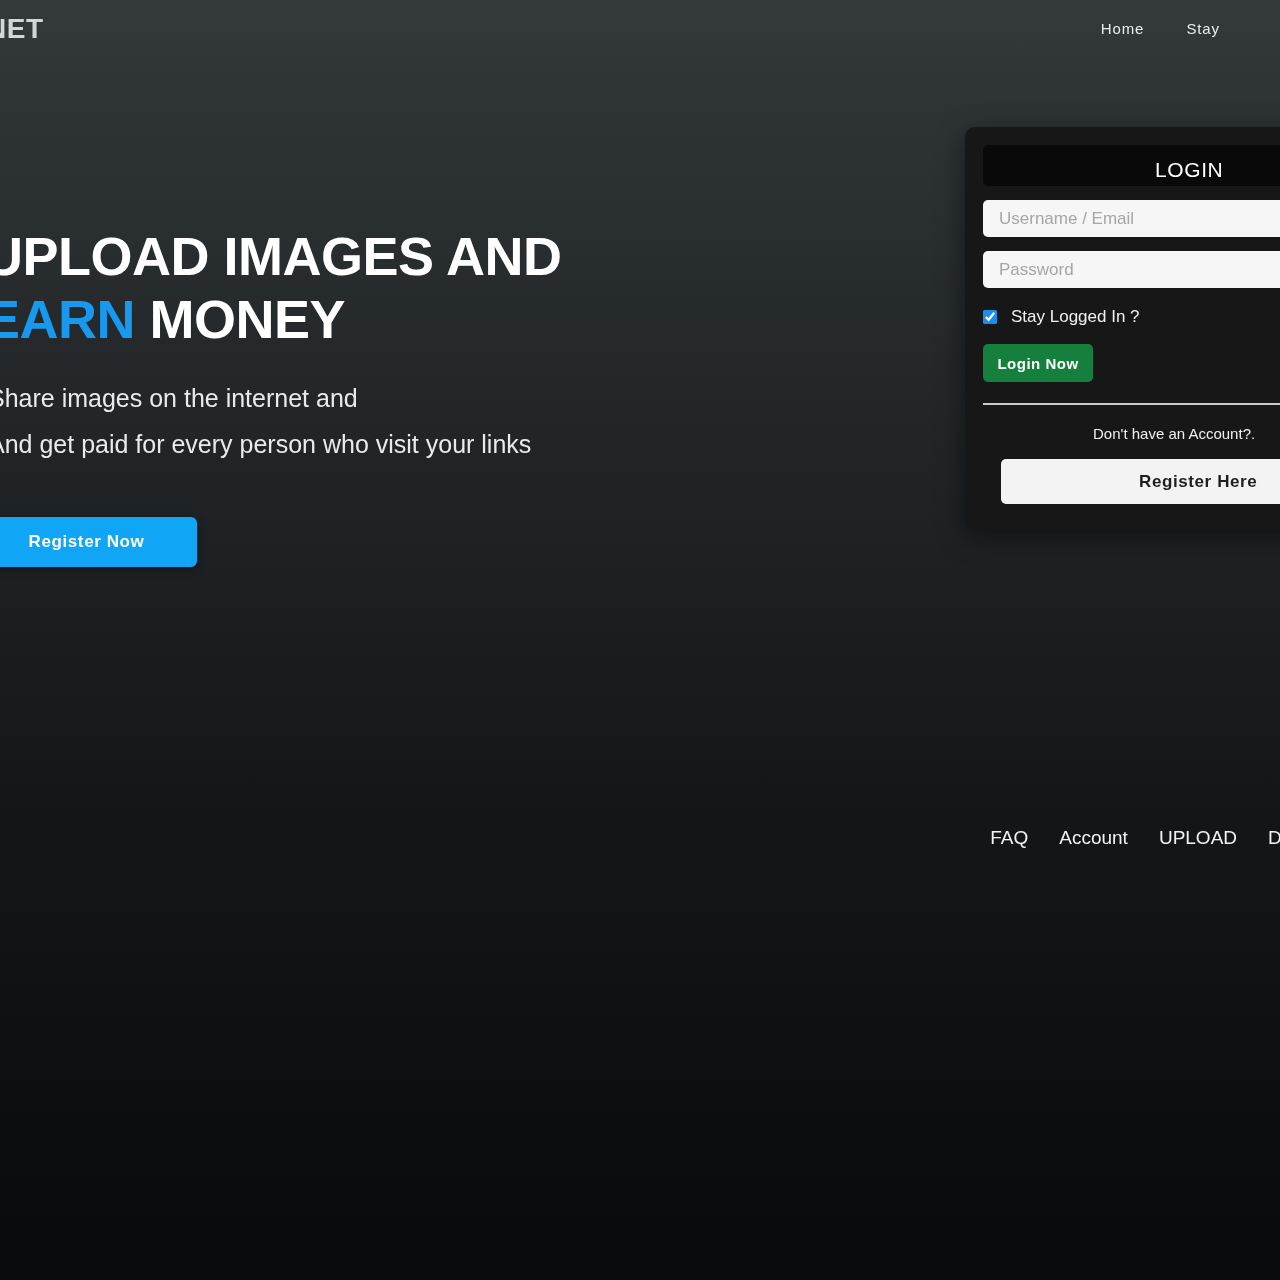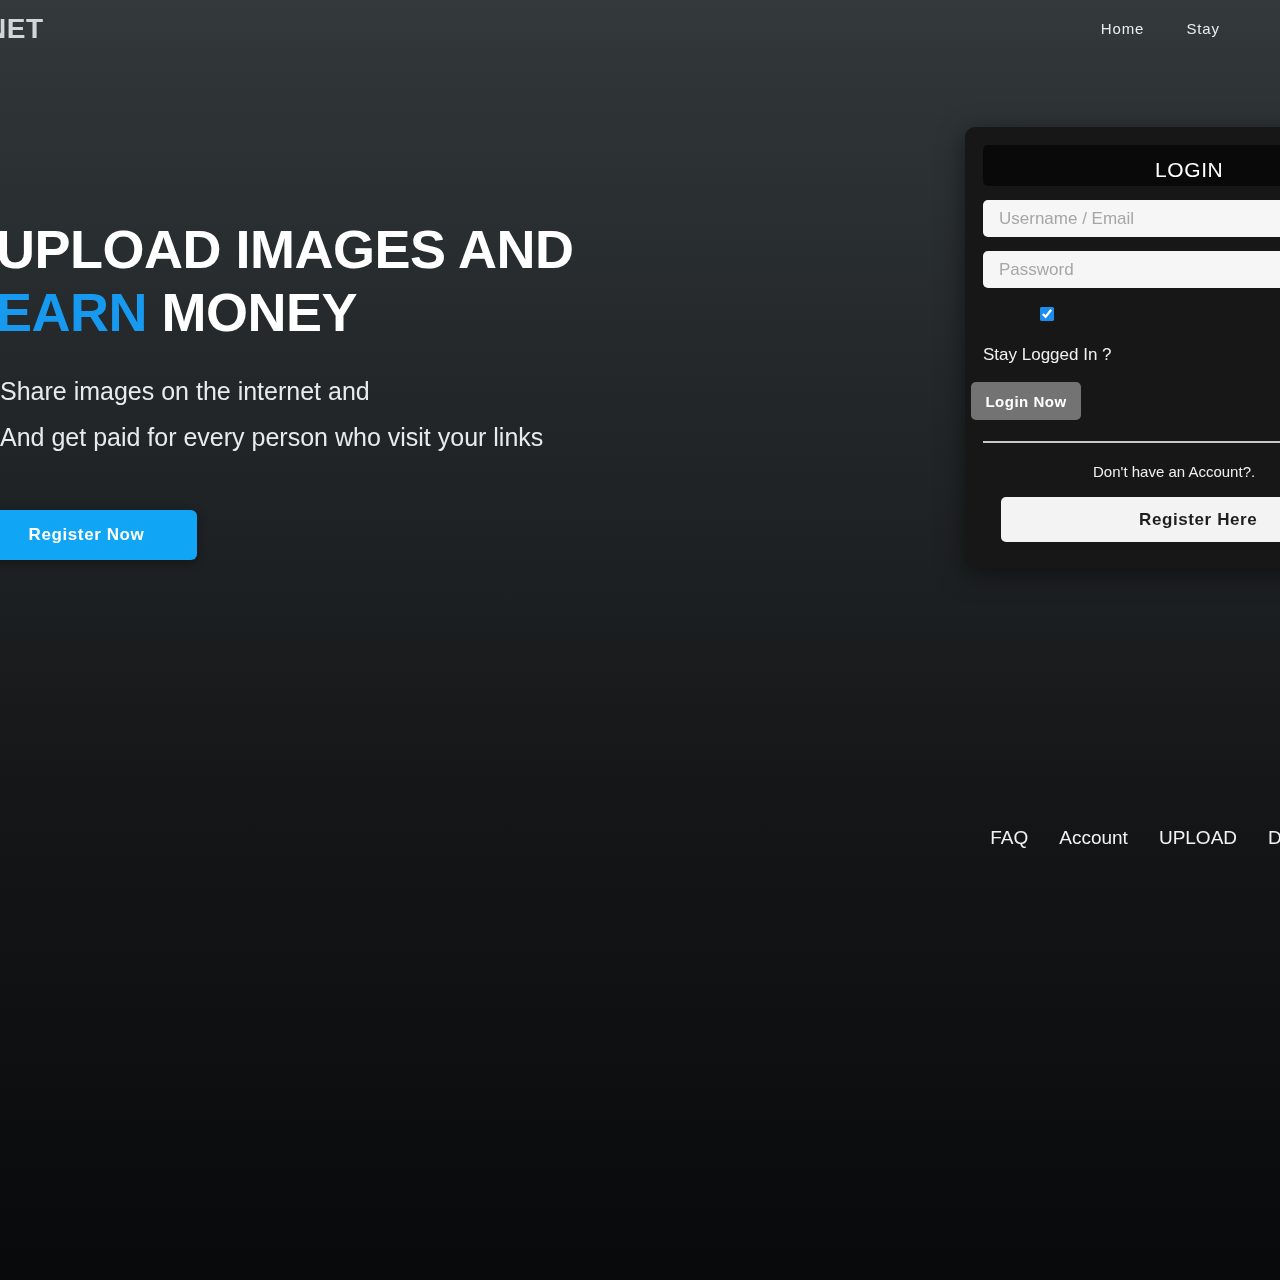--- a/index.html
+++ b/index.html
@@ -58,23 +58,23 @@
     letter-spacing: 0.9px;
     color: #e9ecee;
     text-decoration: none;
     cursor: pointer;
   }
 
   
   .hero {
     position: absolute;
     left: 0;
-    top: 218px;
+    top: 225px;
     width: 760px;
-    padding-left: 12px;
+    padding-left: 0;
   }
 
   .hero-title {
     font-size: 54px;
     line-height: 63px;
     font-weight: 700;
     letter-spacing: -0.5px;
     color: #ffffff;
     margin-left: -16px;
     white-space: nowrap;
@@ -173,44 +173,43 @@
     margin: 19px 0 0 18px;
     display: flex;
     align-items: center;
     justify-content: space-between;
     padding-right: 8px;
   }
 
   .stay-logged {
     display: flex;
     align-items: center;
-    gap: 24px;
-    cursor: pointer;
-    flex-direction: column;
+    gap: 14px;
+    cursor: pointer;
   }
 
   .stay-logged input[type="checkbox"] {
     width: 14px;
     height: 14px;
     margin: 0;
     accent-color: #1b8cf0;
     cursor: pointer;
   }
 
   .stay-logged-label {
     font-size: 17px;
     color: #f0f0f0;
     font-weight: 400;
   }
 
   .login-now-btn {
-    margin: 17px 0 0 6px;
+    margin: 17px 0 0 18px;
     width: 110px;
     height: 38px;
-    background: #737373;
+    background: #15803d;
     border: none;
     border-radius: 5px;
     color: #ffffff;
     font-family: "Liberation Sans", sans-serif;
     font-size: 15px;
     font-weight: 700;
     letter-spacing: 0.5px;
     cursor: pointer;
   }
 

